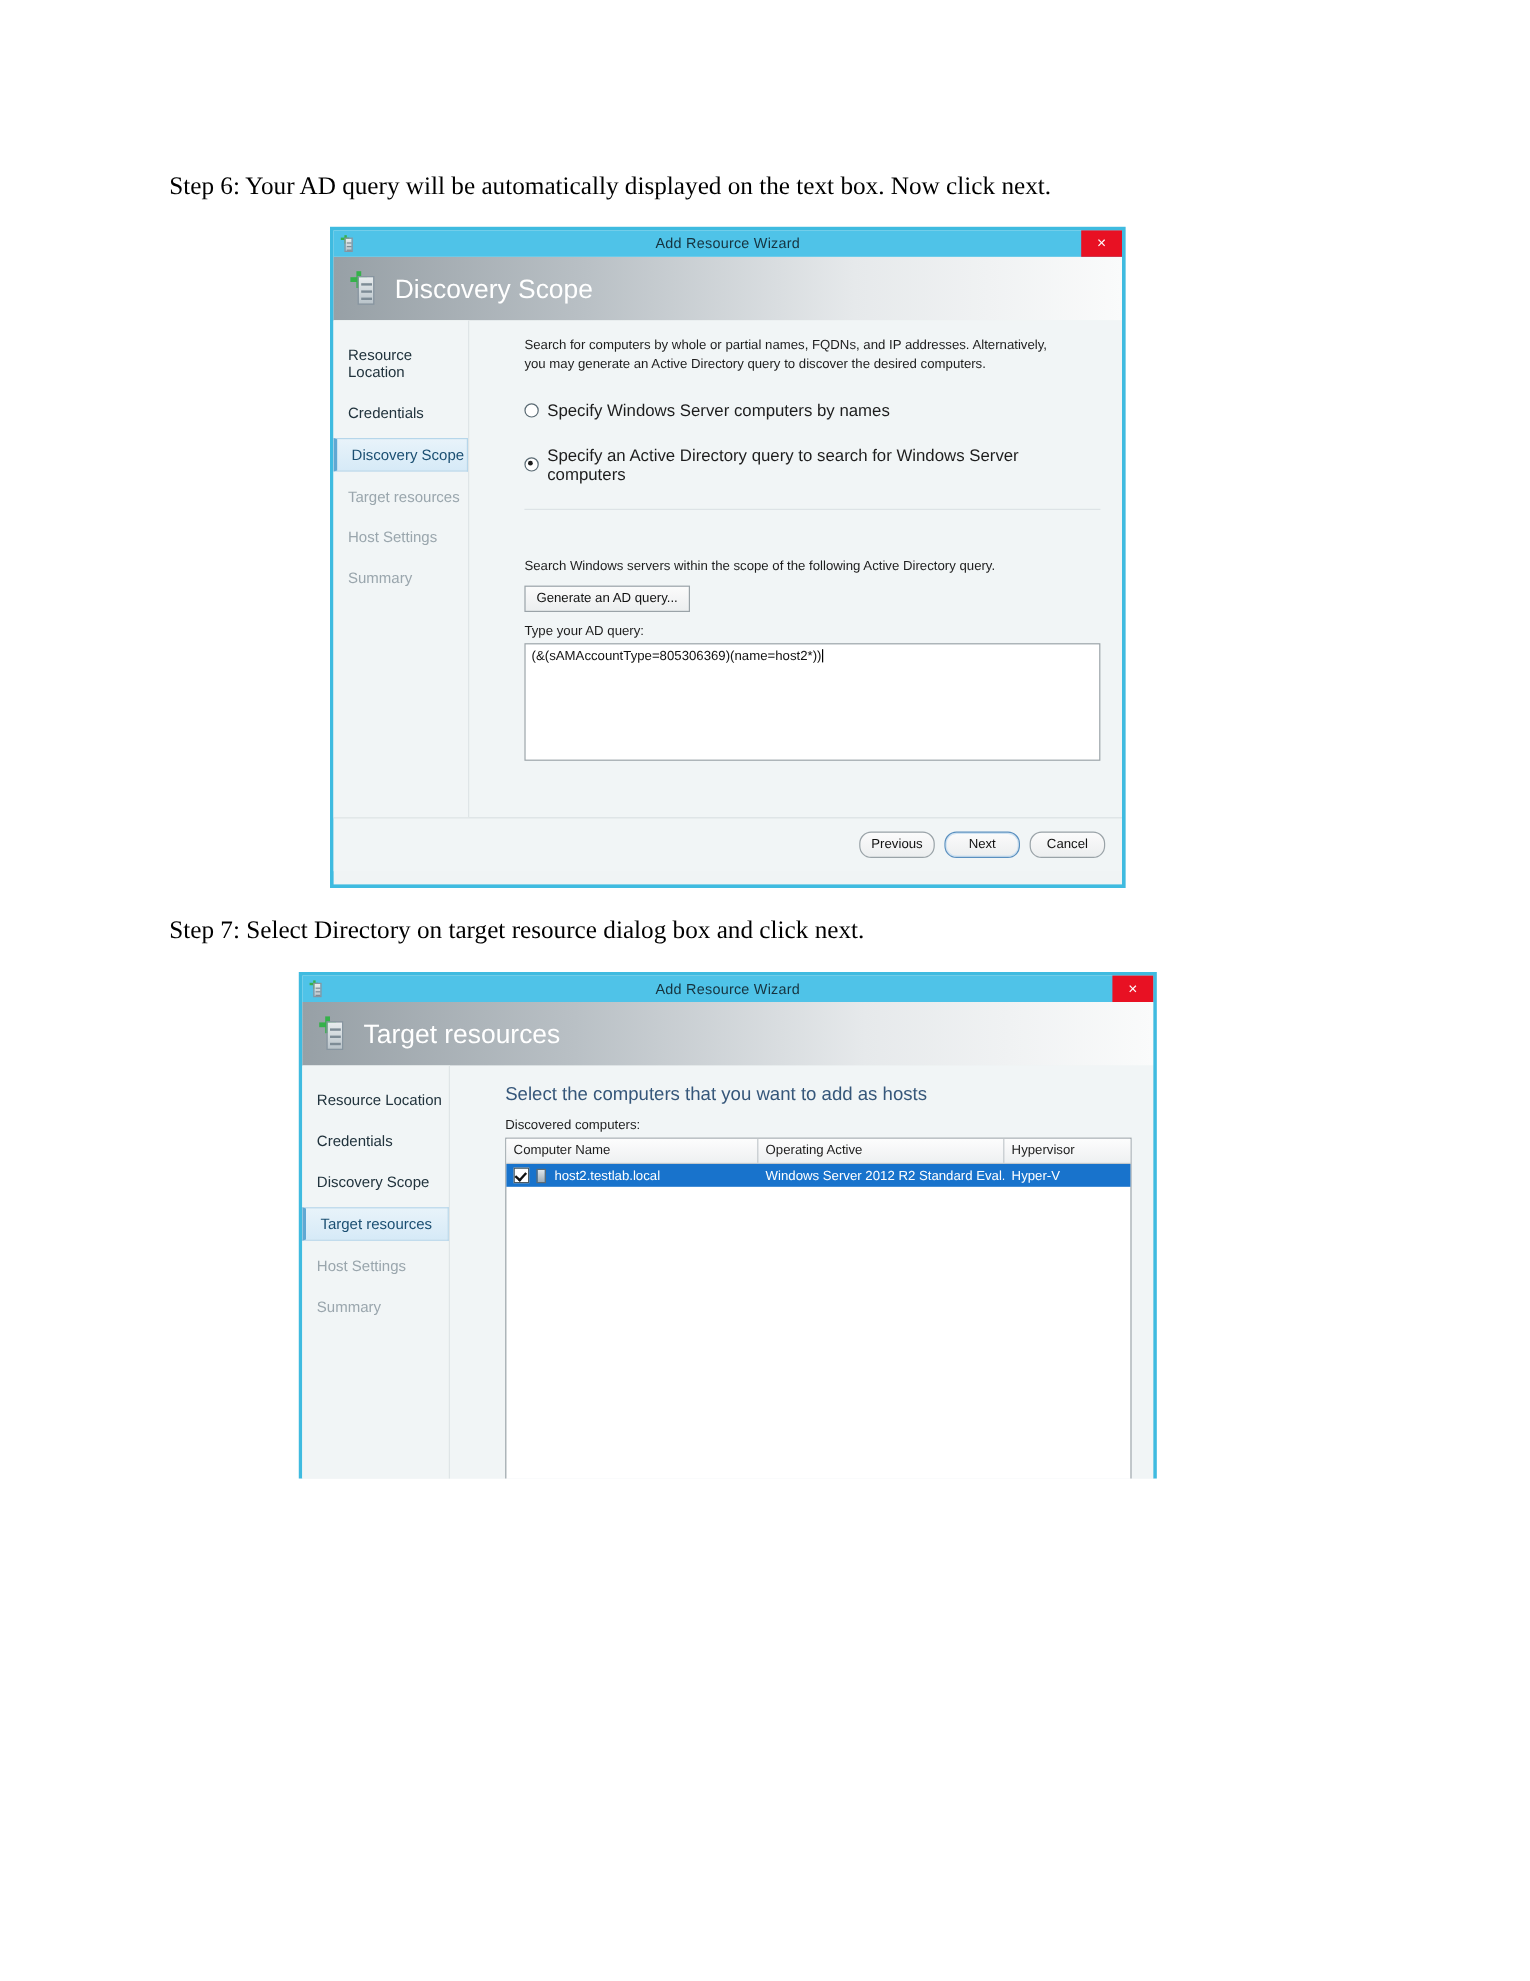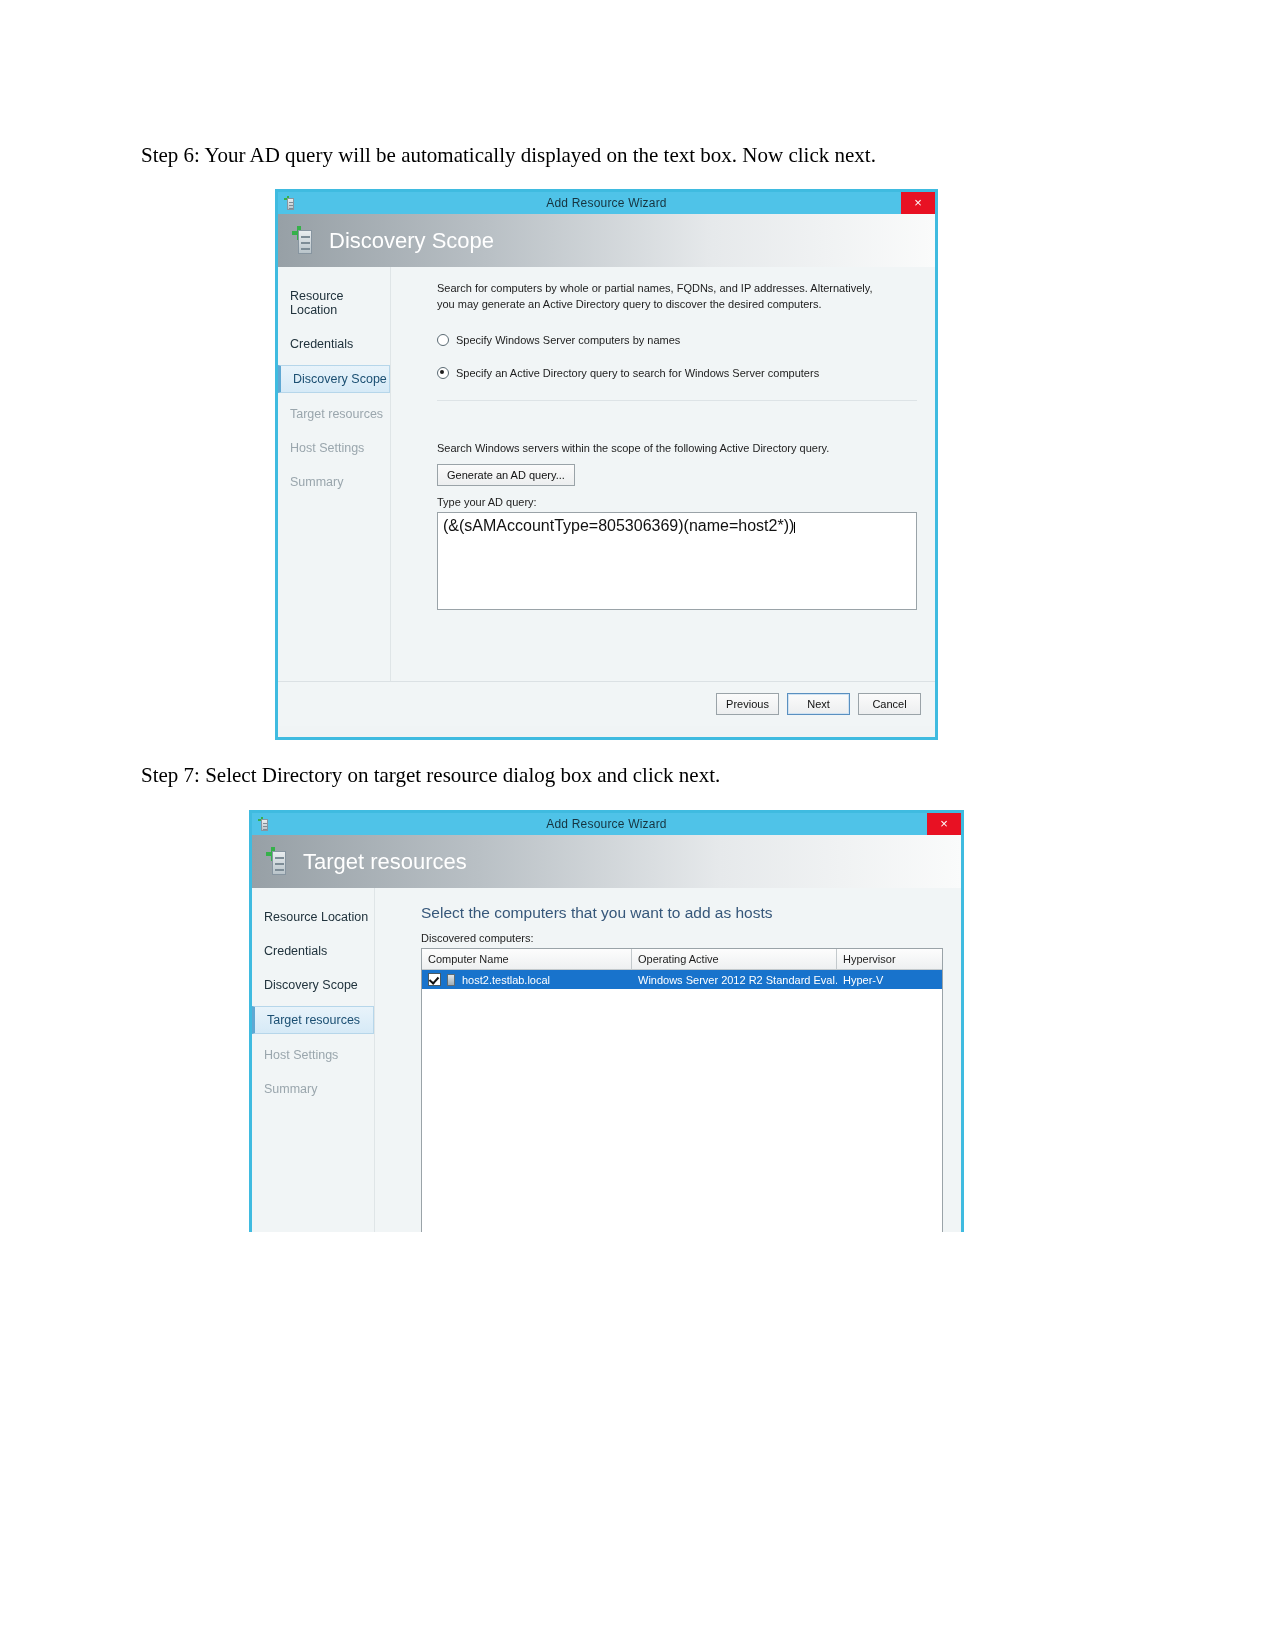--- a/index.html
+++ b/index.html
@@ -87,51 +87,51 @@
   .navitem.active{
     background:linear-gradient(#e8f3fa,#d6eaf7);
     border:1px solid #b6d6ea;border-left:3px solid #5fa8d3;
     color:#1b4f72;
   }
 
   .content{flex:1;padding:14px 18px 0 14px;box-sizing:border-box;position:relative;}
   .c-head{font-size:15.5px;color:#36577a;margin:2px 0 10px 0;}
   .c-para{font-size:11px;color:#1d1d1d;line-height:1.45;margin-bottom:9px;max-width:452px;}
 
-  .radio-row{display:flex;align-items:center;font-size:11px;color:#1d1d1d;margin:21px 0;text-align:right;}
+  .radio-row{display:flex;align-items:center;font-size:14px;color:#1d1d1d;margin:21px 0;}
   .radio{
     width:10px;height:10px;border:1px solid #5a6a73;border-radius:50%;
     margin-right:7px;background:#fff;position:relative;flex:none;
   }
   .radio.on:after{
     content:"";position:absolute;left:2px;top:2px;width:4px;height:4px;border-radius:50%;background:#1d1d1d;
   }
   .hr{height:1px;background:#dde3e6;margin:11px 0 9px 0;}
 
   .btn{
     display:inline-block;font-size:11px;font-family:"Liberation Sans",sans-serif;
     background:linear-gradient(#fbfbfb,#eceeef);
     border:1px solid #9aa3a8;color:#111;
     padding:4px 9px;box-sizing:border-box;text-align:center;cursor:pointer;
   }
   .btn.dis{color:#a6aeb3;border-color:#c3cacd;background:#f3f5f6;}
 
   .fieldlabel{font-size:11px;color:#1d1d1d;margin:10px 0 4px 0;}
   .textarea{
     background:#fff;border:1px solid #9aa3a8;box-sizing:border-box;
-    font-size:16px;color:#111;padding:4px 5px;position:relative;
+    font-size:11px;color:#111;padding:4px 5px;position:relative;
   }
   .caret{display:inline-block;width:1px;height:11px;background:#000;vertical-align:-2px;}
 
   .footer{
     border-top:1px solid #dbe1e4;background:#f1f5f6;
     display:flex;justify-content:flex-end;align-items:center;
     padding:8px 14px;box-sizing:border-box;gap:8px;
   }
-  .footer .btn{min-width:63px;padding:4px 6px;}
+  .footer .btn{min-width:63px;padding:4px 6px;border-radius:10px;}
   .btn.focus{border:1px solid #5a90c0;box-shadow:inset 0 0 0 1px #cfe2f2;}
 
   
   .tablewrap{border:1px solid #9aa3a8;background:#fff;box-sizing:border-box;}
   .thead{display:flex;background:linear-gradient(#fdfdfd,#eef0f1);border-bottom:1px solid #c3c9cc;}
   .th{
     font-size:11px;color:#1d1d1d;padding:4px 6px;box-sizing:border-box;
     border-right:1px solid #c3c9cc;
   }
   .th:last-child{border-right:none;}

